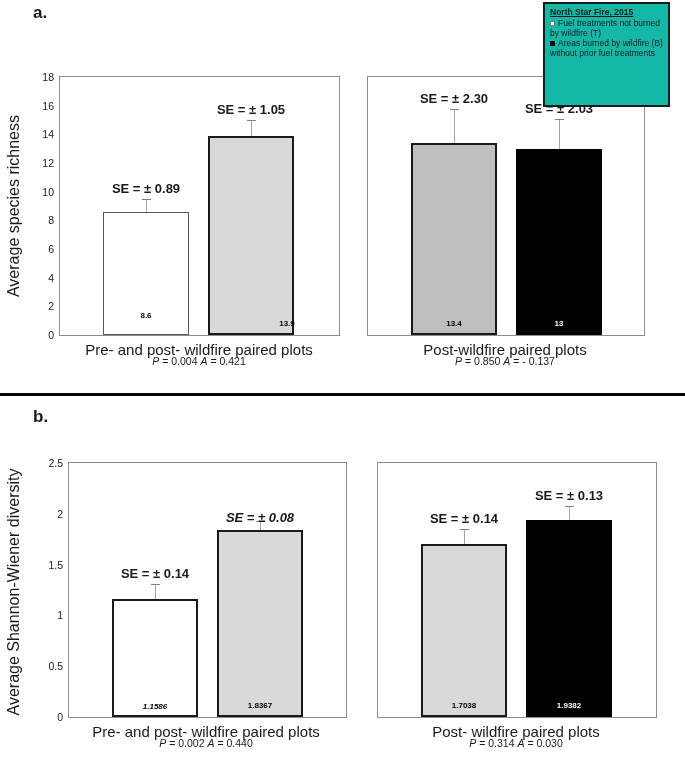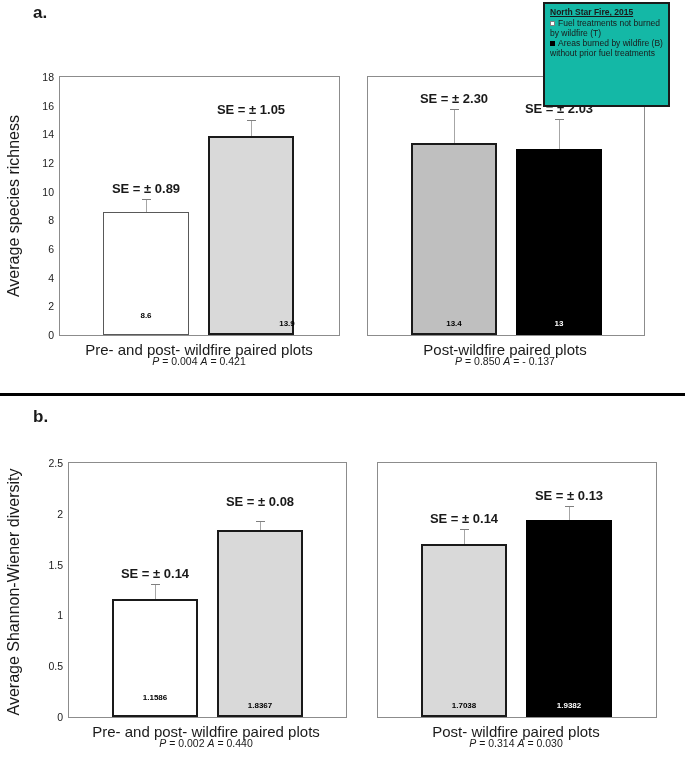--- a/index.html
+++ b/index.html
@@ -125,25 +125,25 @@
       <div class="ytick" style="bottom: -6px;">0</div>
       <div class="ytick" style="bottom: 44.8px;">0.5</div>
       <div class="ytick" style="bottom: 95.6px;">1</div>
       <div class="ytick" style="bottom: 146.4px;">1.5</div>
       <div class="ytick" style="bottom: 197.2px;">2</div>
       <div class="ytick" style="bottom: 248px;">2.5</div>
       <div class="bar" style="left: 43px; width: 86px; height: 117.714px; background: rgb(255, 255, 255); border: 2px solid rgb(26, 26, 26);"></div>
       <div class="se-line" style="left: 86px; bottom: 117.714px; height: 14.224px;"></div>
       <div class="se-cap" style="left: 82px; bottom: 131.938px;"></div>
       <div class="se-label" style="left: 86px; bottom: 135.938px;">SE = ± 0.14</div>
-      <div class="val-label" style="left: 86px; bottom: 15px; color: rgb(0, 0, 0);">1.1586</div>
+      <div class="val-label" style="left: 86px; bottom: 6px; color: rgb(0, 0, 0); font-style: italic;">1.1586</div>
       <div class="bar" style="left: 148px; width: 86px; height: 186.609px; background: rgb(217, 217, 217); border: 2px solid rgb(26, 26, 26);"></div>
       <div class="se-line" style="left: 191px; bottom: 186.609px; height: 8.128px;"></div>
       <div class="se-cap" style="left: 187px; bottom: 194.737px;"></div>
-      <div class="se-label" style="left: 191px; bottom: 208px;">SE = ± 0.08</div>
+      <div class="se-label" style="left: 191px; bottom: 192px; font-style: italic;">SE = ± 0.08</div>
       <div class="val-label" style="left: 191px; bottom: 7px; color: rgb(0, 0, 0);">1.8367</div>
     </div>
   <div class="plot" id="plot-1-1" style="left:377px;top:462px;width:278px;height:254px">
       <div class="bar" style="left: 43px; width: 86px; height: 173.106px; background: rgb(217, 217, 217); border: 2px solid rgb(26, 26, 26);"></div>
       <div class="se-line" style="left: 86px; bottom: 173.106px; height: 14.224px;"></div>
       <div class="se-cap" style="left: 82px; bottom: 187.33px;"></div>
       <div class="se-label" style="left: 86px; bottom: 191.33px;">SE = ± 0.14</div>
       <div class="val-label" style="left: 86px; bottom: 7px; color: rgb(0, 0, 0);">1.7038</div>
       <div class="bar" style="left: 148px; width: 86px; height: 196.921px; background: rgb(0, 0, 0); border: 1px solid rgb(0, 0, 0);"></div>
       <div class="se-line" style="left: 191px; bottom: 196.921px; height: 13.208px;"></div>

